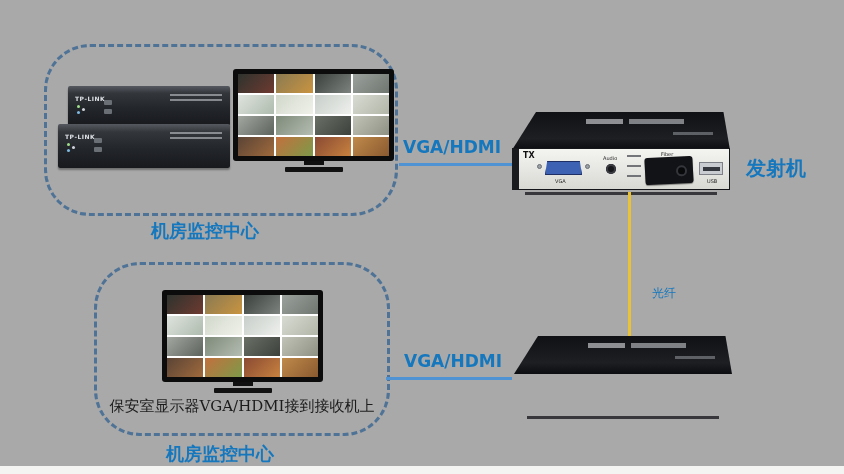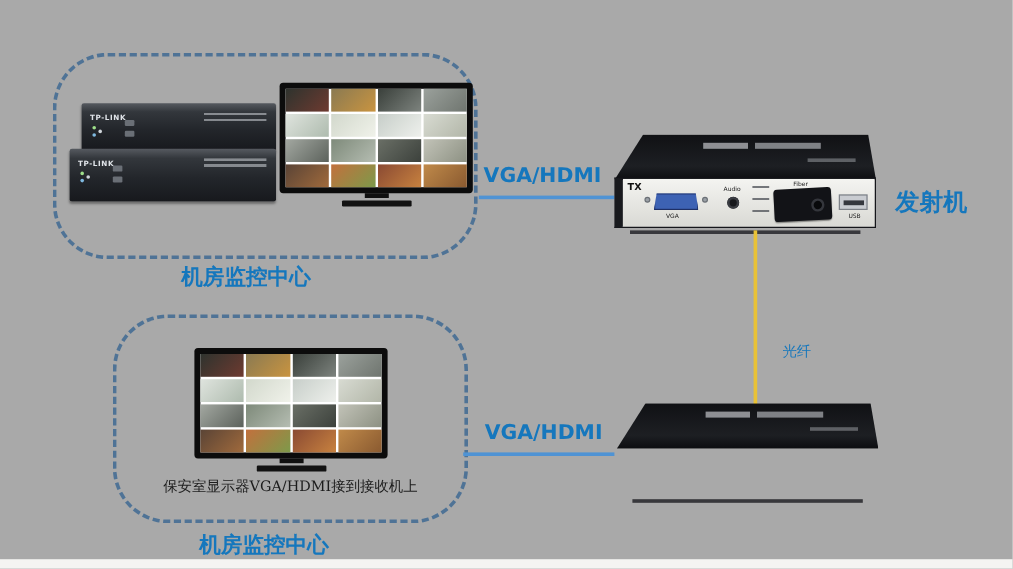--- a/index.html
+++ b/index.html
@@ -8,21 +8,21 @@
   .stage { position:relative; width:844px; height:474px; background:var(--background,#a9a9a9); overflow:hidden; }
 
   
   .zone-box { position:absolute; border:3px dashed var(--dashed-border,#4f7396); border-radius:46px; }
   .zone-box.zb1 { left:44px; top:44px; width:354px; height:172px; }
   .zone-box.zb2 { left:94px; top:262px; width:296px; height:174px; }
 
   .zone-caption { position:absolute; text-align:center; font-family:"DejaVu Serif","Liberation Serif",serif;
                   font-size:16px; color:#1c1c1c; letter-spacing:0; white-space:nowrap; }
   .cap1 { left:54px; top:177px; width:340px; }
-  .cap2 { left:96px; top:397px; width:292px; font-size:12px; }
+  .cap2 { left:96px; top:397px; width:292px; font-size:15px; }
 
   .zone-label { position:absolute; font-weight:bold; font-size:18px; color:var(--label-blue,#1577bd); text-align:center; white-space:nowrap; }
   .zl1 { left:145px; top:219px; width:120px; }
   .zl2 { left:155px; top:442px; width:130px; }
 
   
   .blue-line { position:absolute; height:3px; background:var(--line-blue,#4f93d4); }
   .bl1 { left:399px; top:163px; width:113px; }
   .bl2 { left:386px; top:377px; width:126px; }
   .link-label { position:absolute; font-weight:bold; font-size:17px; color:var(--label-blue,#1577bd); text-align:left; white-space:nowrap; }

